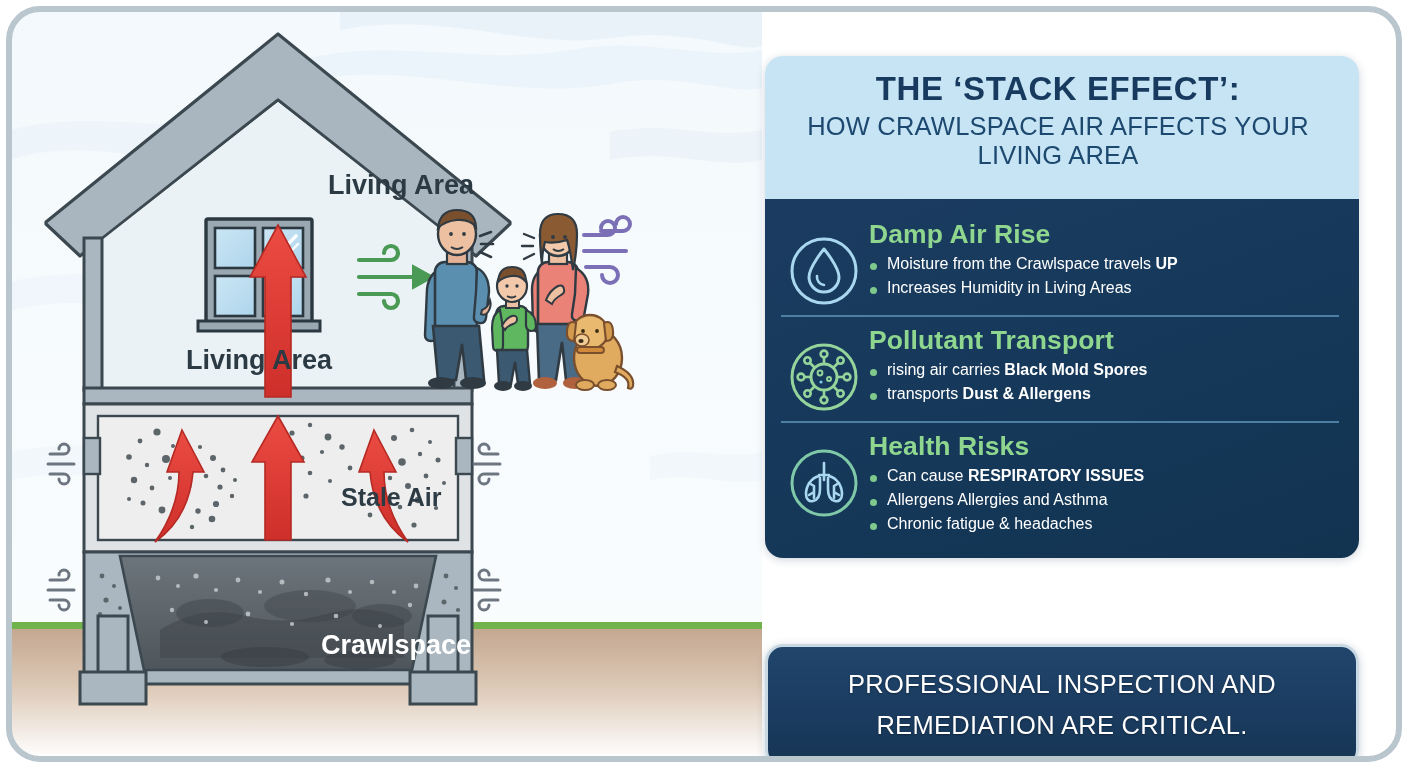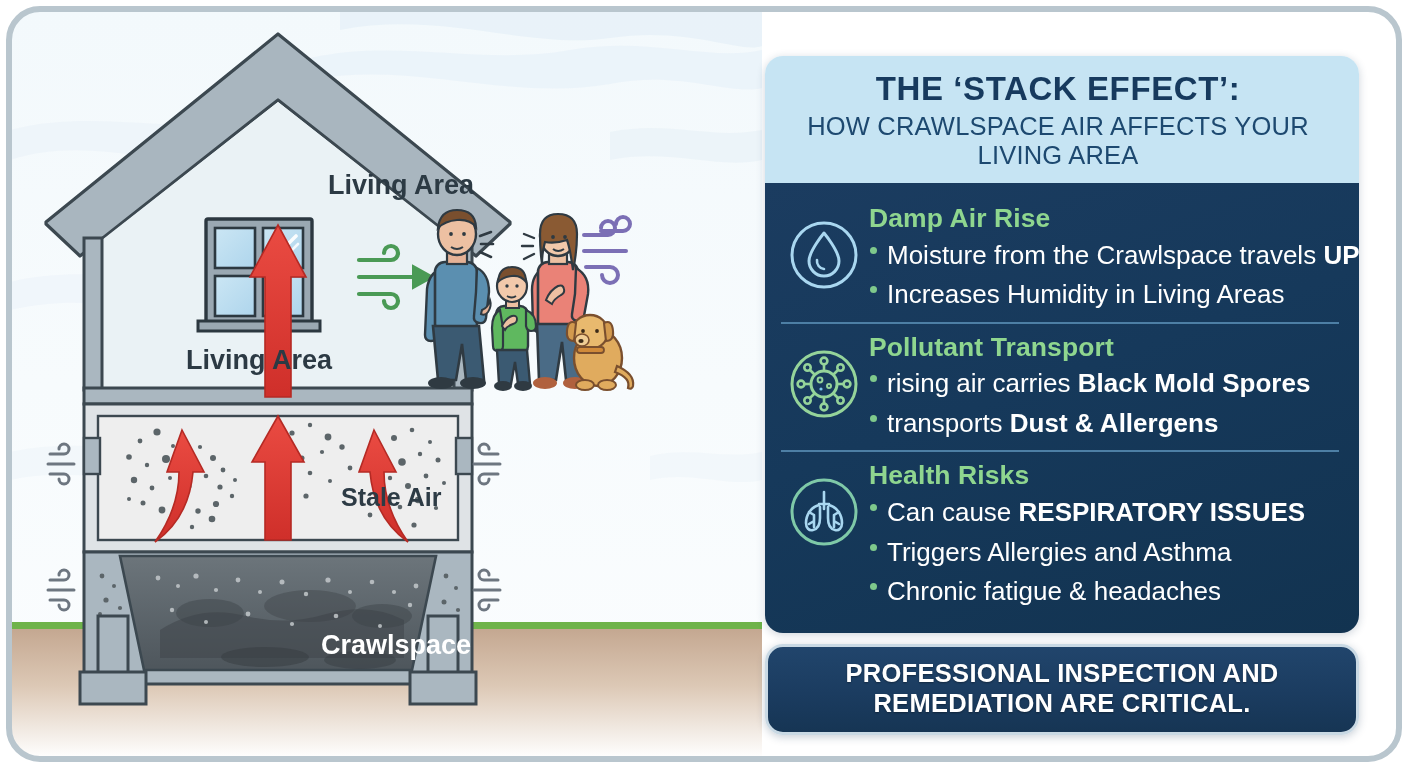--- a/index.html
+++ b/index.html
@@ -77,21 +77,21 @@
   }
   .panel-head h1 {
     margin: 0;
     font-size: 33px;
     line-height: 1.06;
     font-weight: bold;
     letter-spacing: .6px;
     color: #173a5e;
   }
   .panel-head h2 {
-    margin: 5px 0 0 0;
+    margin: 5px 0 16px 0;
     font-size: 25.5px;
     line-height: 1.12;
     font-weight: normal;
     letter-spacing: .2px;
     color: #1d4970;
   }
   .panel-body {
     background: linear-gradient(160deg, #1b3c60 0%, #16395b 45%, #123350 100%);
     padding: 12px 20px 14px 16px;
   }
@@ -115,21 +115,21 @@
     font-weight: bold;
     line-height: 1.12;
     margin: 0 0 2px 0;
     color: #8fd68f;
     letter-spacing: .1px;
   }
   .bullets { list-style: none; margin: 0; padding: 0; }
   .bullets li {
     position: relative;
     padding-left: 18px;
-    font-size: 26px;
+    font-size: 16px;
     line-height: 1.52;
     color: #ffffff;
     white-space: nowrap;
   }
   .bullets li::before {
     content: "";
     position: absolute;
     left: 1px; top: 11px;
     width: 7px; height: 7px;
     border-radius: 50%;
@@ -144,24 +144,24 @@
     width: 594px;
     box-sizing: border-box;
     background: linear-gradient(180deg, #21456c 0%, #1b3c60 55%, #163554 100%);
     border: 3px solid #c9d9e4;
     border-radius: 18px;
     padding: 12px 20px 14px 20px;
     text-align: center;
     box-shadow: 0 2px 8px rgba(30,60,90,.25);
   }
   .footer-banner p {
-    margin: 0;
+    margin: 11px;
     color: #ffffff;
     font-size: 25.5px;
-    font-weight: bold;
+    font-weight: normal;
     line-height: 1.16;
     letter-spacing: .3px;
     text-shadow: 0 1px 2px rgba(0,0,0,.35);
   }
 
   
   .illus-label {
     position: absolute;
     font-weight: bold;
     white-space: nowrap;
@@ -596,21 +596,21 @@
                   <path d="M42,30 C50,32 55,40 55,48 c0,5 -3,8 -7,7 c-5,-1 -7,-5 -7,-12 V32"></path>
                   <path d="M27,40 l-5,-3 M27,46 l-5,3 M27,40 v12"></path>
                   <path d="M47,40 l5,-3 M47,46 l5,3 M47,40 v12"></path>
                 </g>
               </svg>
             </div>
             <div class="sect-text">
               <p class="sect-title">Health Risks</p>
               <ul class="bullets">
                 <li><span>Can cause </span><b>RESPIRATORY ISSUES</b></li>
-                <li><span>Triggers Allergies and Asthma</span><b></b></li>
+                <li><span>Allergens Allergies and Asthma</span><b></b></li>
                 <li><span>Chronic fatigue &amp; headaches</span><b></b></li>
               </ul>
             </div>
           </div>
 
         </div>
       </div>
 
       <div class="footer-banner">
         <p>PROFESSIONAL INSPECTION AND</p>

